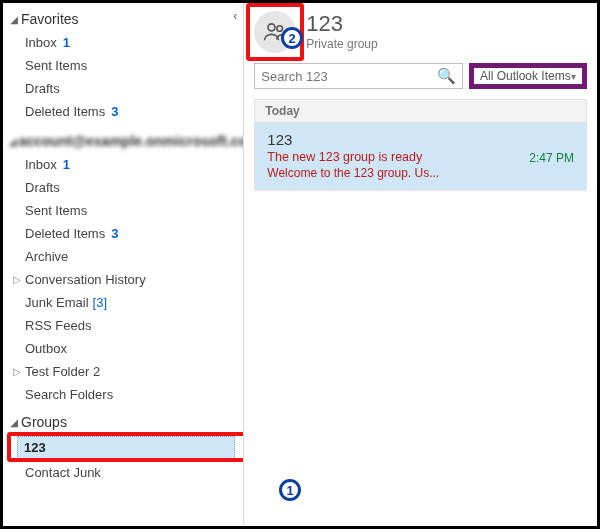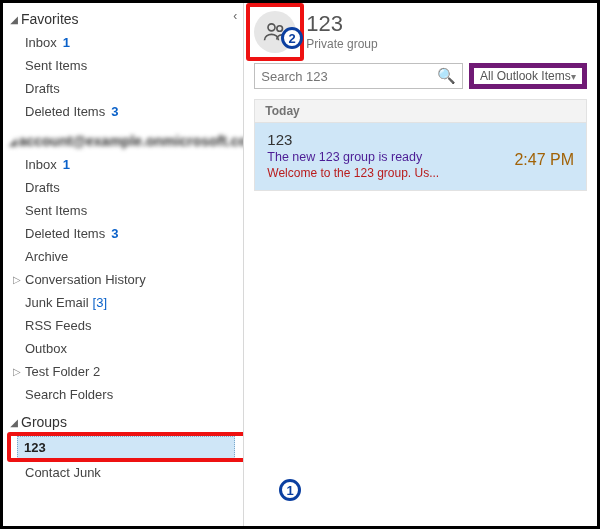--- a/index.html
+++ b/index.html
@@ -39,23 +39,23 @@
   .search-box { flex:1; display:flex; align-items:center; border:1px solid #bfbfbf; height:26px; padding:0 6px; }
   .search-box input { border:none; outline:none; flex:1; font-size:13px; color:#4c1d95; background:transparent; }
   .search-box .mag { color:#0a61c9; font-size:15px; }
   .filter-box { width:118px; border:5px solid #701a75; height:26px; display:flex; align-items:center; justify-content:space-between; padding:0 6px; font-size:12px; color:#555; cursor:pointer; }
   .filter-box .chev { font-size:10px; color:#777; }
 
   .msg-list { border:1px solid #e2e2e2; }
   .day-header { background:#f3f3f3; padding:4px 10px; font-size:12px; font-weight:bold; color:#737373; border-bottom:1px solid #e2e2e2; }
   .msg-item { background:#cfe6f7; padding:8px 12px 10px 12px; position:relative; cursor:pointer; }
   .msg-from { font-size:15px; color:#333; }
-  .msg-subj { font-size:12.5px; color:#4c1d95; margin-top:2px; }
+  .msg-subj { font-size:12.5px; color:#b91c1c; margin-top:2px; }
   .msg-prev { font-size:12px; color:#b91c1c; margin-top:2px; }
-  .msg-time { position:absolute; right:12px; top:28px; font-size:16px; color:#a16207; }
+  .msg-time { position:absolute; right:12px; top:28px; font-size:12px; color:#15803d; }
 </style>
 </head>
 <body>
 
 <div class="frame">
 
   <div class="left-pane">
     <span class="collapse-caret">‹</span>
 
     <div class="section-header">

